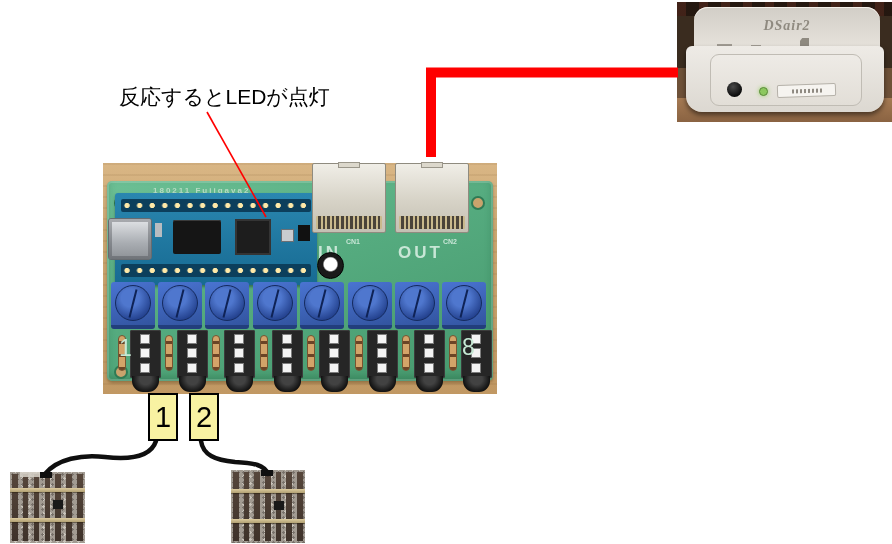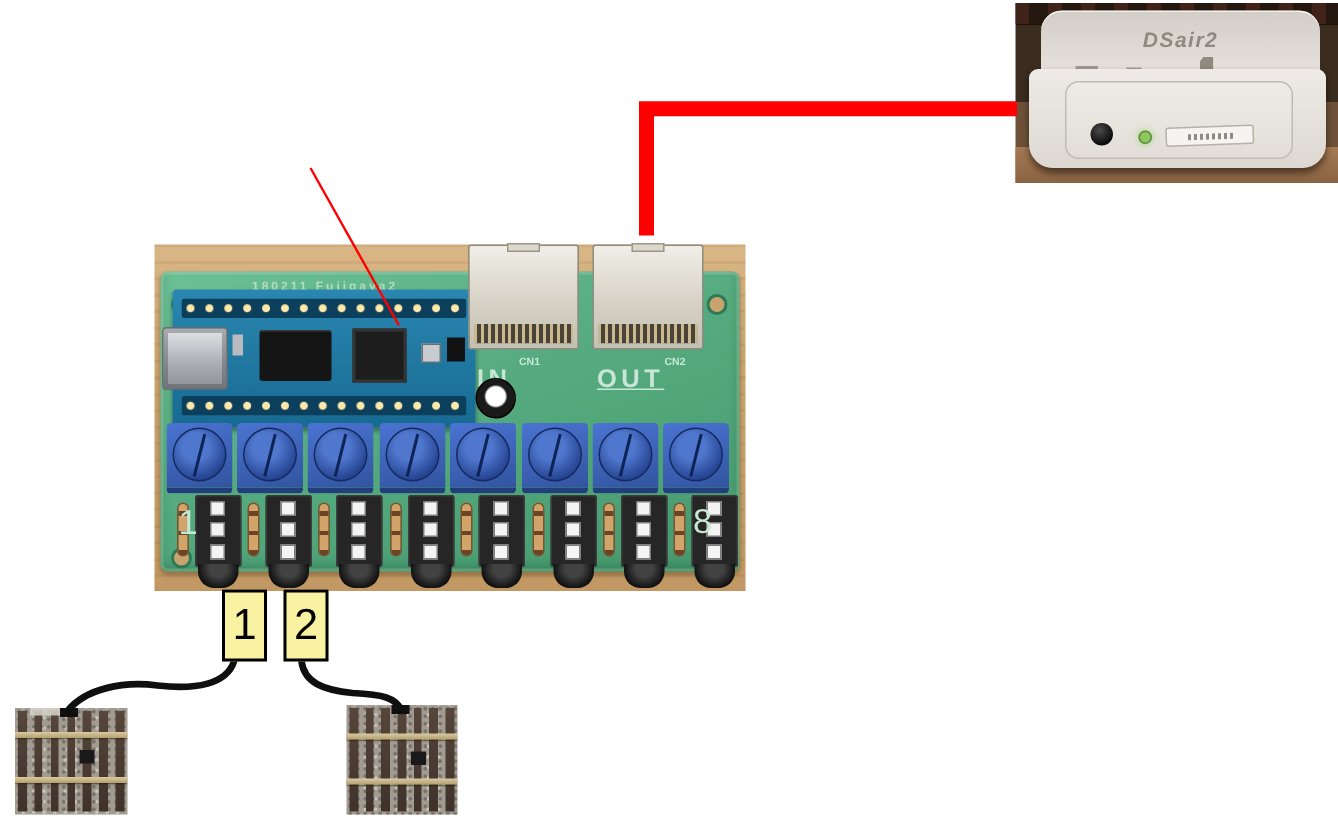--- a/index.html
+++ b/index.html
@@ -24,21 +24,21 @@
     position:absolute; inset:0;
     background:repeating-linear-gradient(180deg, rgba(120,85,45,.10) 0 2px, transparent 2px 11px);
   }
   #pcb {
     position:absolute; left:4px; top:18px; width:386px; height:200px; border-radius:5px;
     background:linear-gradient(160deg,#6cc095 0%,#55ab7f 45%,#47996e 100%);
     box-shadow:inset 0 0 0 2px rgba(255,255,255,.18), inset 0 -4px 8px rgba(0,60,30,.28), 0 2px 3px rgba(60,40,10,.35);
   }
   .hole { position:absolute; width:14px; height:14px; border-radius:50%;
     background:#c9a36d; border:2px solid #2f7a55; }
-  #silk-title { position:absolute; left:65px; top:23px; font-size:8px; font-weight:bold;
+  #silk-title { position:absolute; left:50px; top:23px; font-size:8px; font-weight:bold;
     color:#b7dcc4; letter-spacing:2px; }
 
   
   #nano { position:absolute; left:12px; top:30px; width:202px; height:92px; border-radius:3px;
     background:linear-gradient(180deg,#2a87b0,#176a92);
     box-shadow:0 2px 3px rgba(0,0,0,.35); }
   .pinrow { position:absolute; left:6px; width:190px; height:13px; background:#0c3f5c;
     background-image:radial-gradient(circle at 6px 6.5px, #ffe9a8 2.3px, rgba(0,0,0,0) 3px);
     background-size:12.6px 13px; border-radius:2px; }
   #pinrow-top { top:6px; } #pinrow-bottom { top:71px; }
@@ -56,21 +56,21 @@
   .rj45 { position:absolute; top:0; width:74px; height:70px;
     background:linear-gradient(180deg,#f0eee7 0%,#d6d2c6 55%,#c4c0b3 100%);
     border:1px solid #8f8b7f; border-radius:2px; }
   #rj45-in { left:209px; } #rj45-out { left:292px; }
   .rj45 .tab { position:absolute; left:25px; top:-2px; width:22px; height:6px; background:#dcd8cc; border:1px solid #9a968a; }
   .rj45 .pins { position:absolute; left:3px; bottom:3px; width:66px; height:13px; background:#4a433a;
     background-image:repeating-linear-gradient(90deg,#c9b98c 0 2px, rgba(0,0,0,0) 2px 4.6px); border-radius:1px; }
   .silk-big { position:absolute; font-size:17px; font-weight:bold; color:#c8e6d6; letter-spacing:3px; }
   .silk-small { position:absolute; font-size:7px; font-weight:bold; color:#c8e6d6; }
   #silk-in  { left:215px; top:80px; } #silk-cn1 { left:243px; top:75px; }
-  #silk-out { left:295px; top:80px;text-decoration:underline; } #silk-cn2 { left:340px; top:75px; }
+  #silk-out { left:295px; top:80px; } #silk-cn2 { left:340px; top:75px; }
   #cap { position:absolute; left:214px; top:89px; width:27px; height:27px; border-radius:50%;
     background:radial-gradient(circle at 50% 45%, #ffffff 0 34%, #1a1a1a 42%); border:1px solid #000; }
 
   
   .pot { position:absolute; top:119px; width:44px; height:47px; border-radius:3px;
     background:linear-gradient(165deg,#4a74d2,#32549f); border-bottom:4px solid #223e7c; }
   .pot .knob { position:absolute; left:4px; top:3px; width:36px; height:36px; border-radius:50%;
     background:radial-gradient(circle at 42% 35%, #4f77ce 0 30%, #24428f 75%); border:1px solid #142a5e; }
   .pot .knob:after { content:""; position:absolute; left:16px; top:3px; width:2px; height:29px;
     background:#0f2356; transform:rotate(14deg); }
@@ -90,21 +90,21 @@
   #dsair-photo { position:absolute; left:677px; top:2px; width:215px; height:120px; z-index:1;
     background:linear-gradient(180deg,#1c140d 0 12%, #3a2c1f 12% 55%, #6e5138 55% 80%, #8a6547 80%);
   }
   #dsair-photo .shelf { position:absolute; left:0; top:0; width:100%; height:14px;
     background:repeating-linear-gradient(90deg,#5a2c20 0 9px, #2a1a12 9px 22px); opacity:.6; }
   #dsair-photo .desk { position:absolute; left:0; top:96px; width:100%; height:24px;
     background:linear-gradient(180deg,#a57a53,#8a6342);
   }
   #device-top { position:absolute; left:17px; top:5px; width:186px; height:44px;
     background:linear-gradient(180deg,#d2cec7,#e8e4dd); border-radius:14px 14px 4px 4px;
-    box-shadow:inset 0 1px 0 #f5f2ec; }
+    box-shadow:inset 0 1px 0 #f5f2ec;font-family:Liberation Serif, serif; }
   #device-logo { position:absolute; left:0; right:0; top:11px; text-align:center;
     font-size:14px; font-weight:bold; font-style:italic; color:#8f8a80; letter-spacing:1px; }
   .top-mark { position:absolute; height:3px; background:#a09b92; }
   #mark-1 { left:23px; top:37px; width:15px; } #mark-2 { left:57px; top:38px; width:10px; }
   #sd-icon-mark { position:absolute; left:106px; top:31px; width:9px; height:11px;
     background:#8f8a80; clip-path:polygon(0 25%, 25% 0, 100% 0, 100% 100%, 0 100%); }
   #device-front { position:absolute; left:9px; top:44px; width:198px; height:66px;
     background:linear-gradient(180deg,#eeebe6,#dcd8d1); border-radius:6px 6px 16px 16px;
     box-shadow:0 3px 5px rgba(0,0,0,.5); }
   #front-panel { position:absolute; left:24px; top:8px; width:152px; height:52px;
@@ -144,20 +144,21 @@
   .track-notch { position:absolute; top:0; width:26px; height:5px; background:#d8d3ca; opacity:.85; z-index:4; }
 
   
   #overlay { position:absolute; left:0; top:0; width:892px; height:544px; z-index:5; pointer-events:none; }
 </style>
 </head>
 <body>
 
 <div id="canvas">
 
+  <div class="note" id="note-led">反応するとLEDが点灯</div>
 
   <div id="board-photo">
     <div class="grain"></div>
     <div id="pcb">
       <div class="hole" style="left:7px; top:15px;"></div>
       <div class="hole" style="left:364px; top:15px;"></div>
       <div class="hole" style="left:7px; top:184px;"></div>
       <div class="hole" style="left:364px; top:184px;"></div>
     </div>
     <div id="silk-title">180211 Fujigaya2</div>

